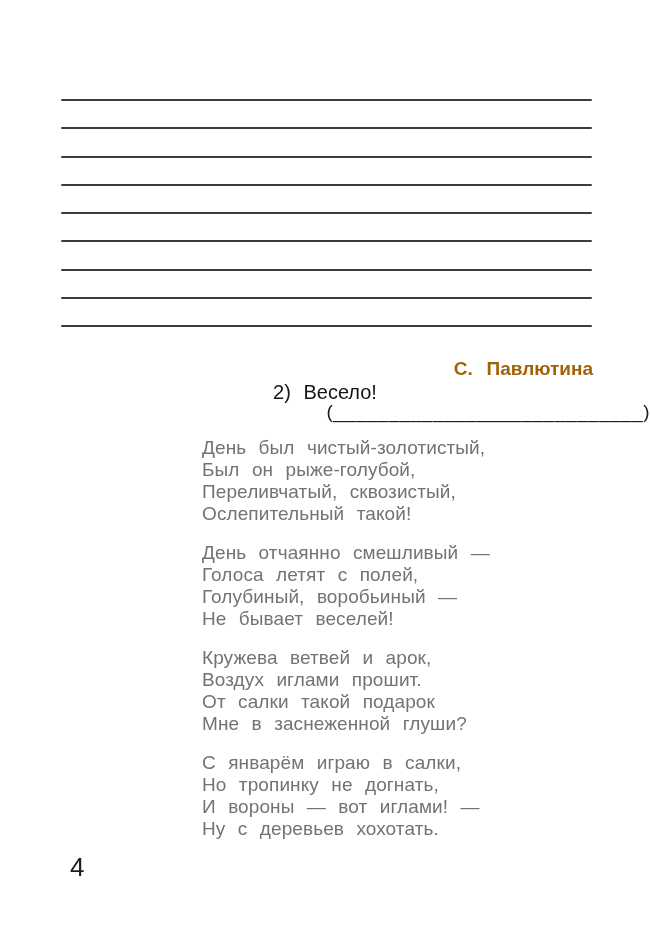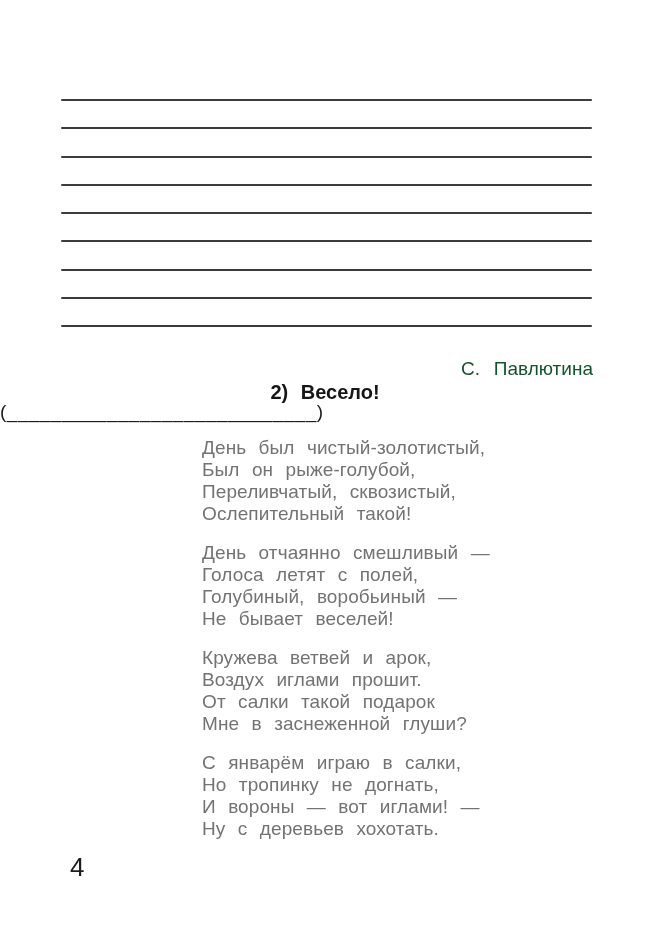--- a/index.html
+++ b/index.html
@@ -31,41 +31,42 @@
   }
   .wline:last-child { margin-bottom: 0; }
 
   .author {
     position: absolute;
     top: 358px;
     right: 57px;
     font-size: 19px;
     line-height: 22px;
     word-spacing: 0.45em;
-    color: #14532d;
+    color: #a16207;
     white-space: nowrap;
+    font-weight: bold;
   }
   .title {
     position: absolute;
     top: 380px;
     left: 0;
     width: 650px;
     text-align: center;
     font-size: 20px;
     line-height: 24px;
-    font-weight: bold;
+    font-weight: normal;
     word-spacing: 0.35em;
     color: #161616;
   }
   .blank-line {
     position: absolute;
     top: 399px;
     left: 0;
     width: 650px;
-    text-align: left;
+    text-align: right;
     font-size: 19px;
     line-height: 26px;
     letter-spacing: 0.5px;
     color: #1c1c1c;
     white-space: nowrap;
   }
   .poem {
     position: absolute;
     left: 202px;
     top: 437px;

